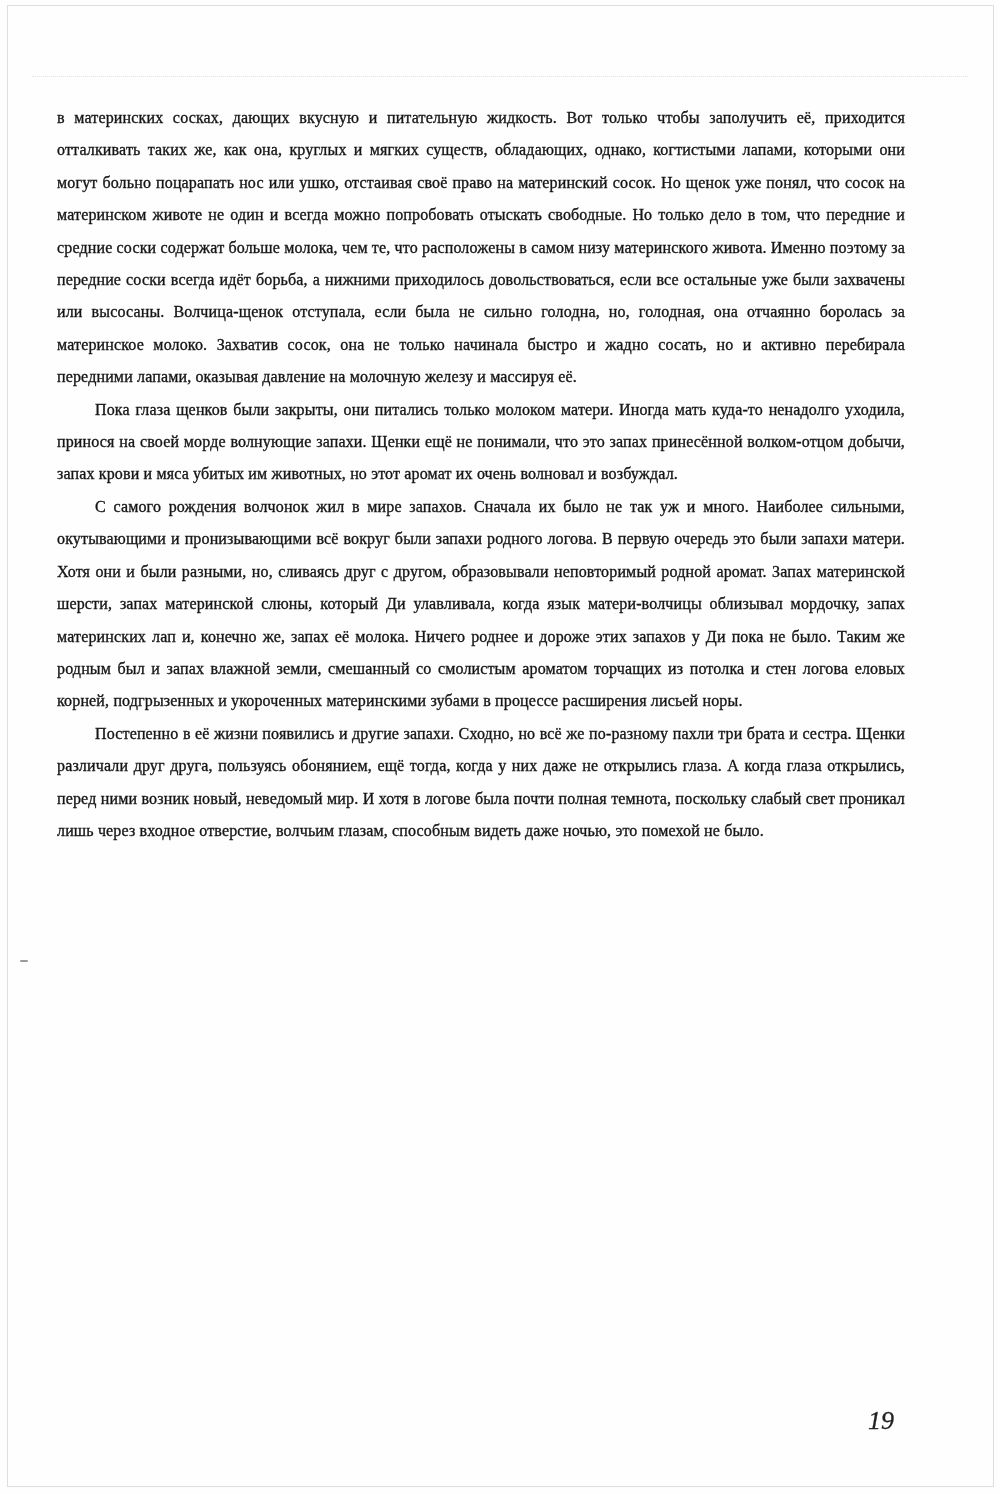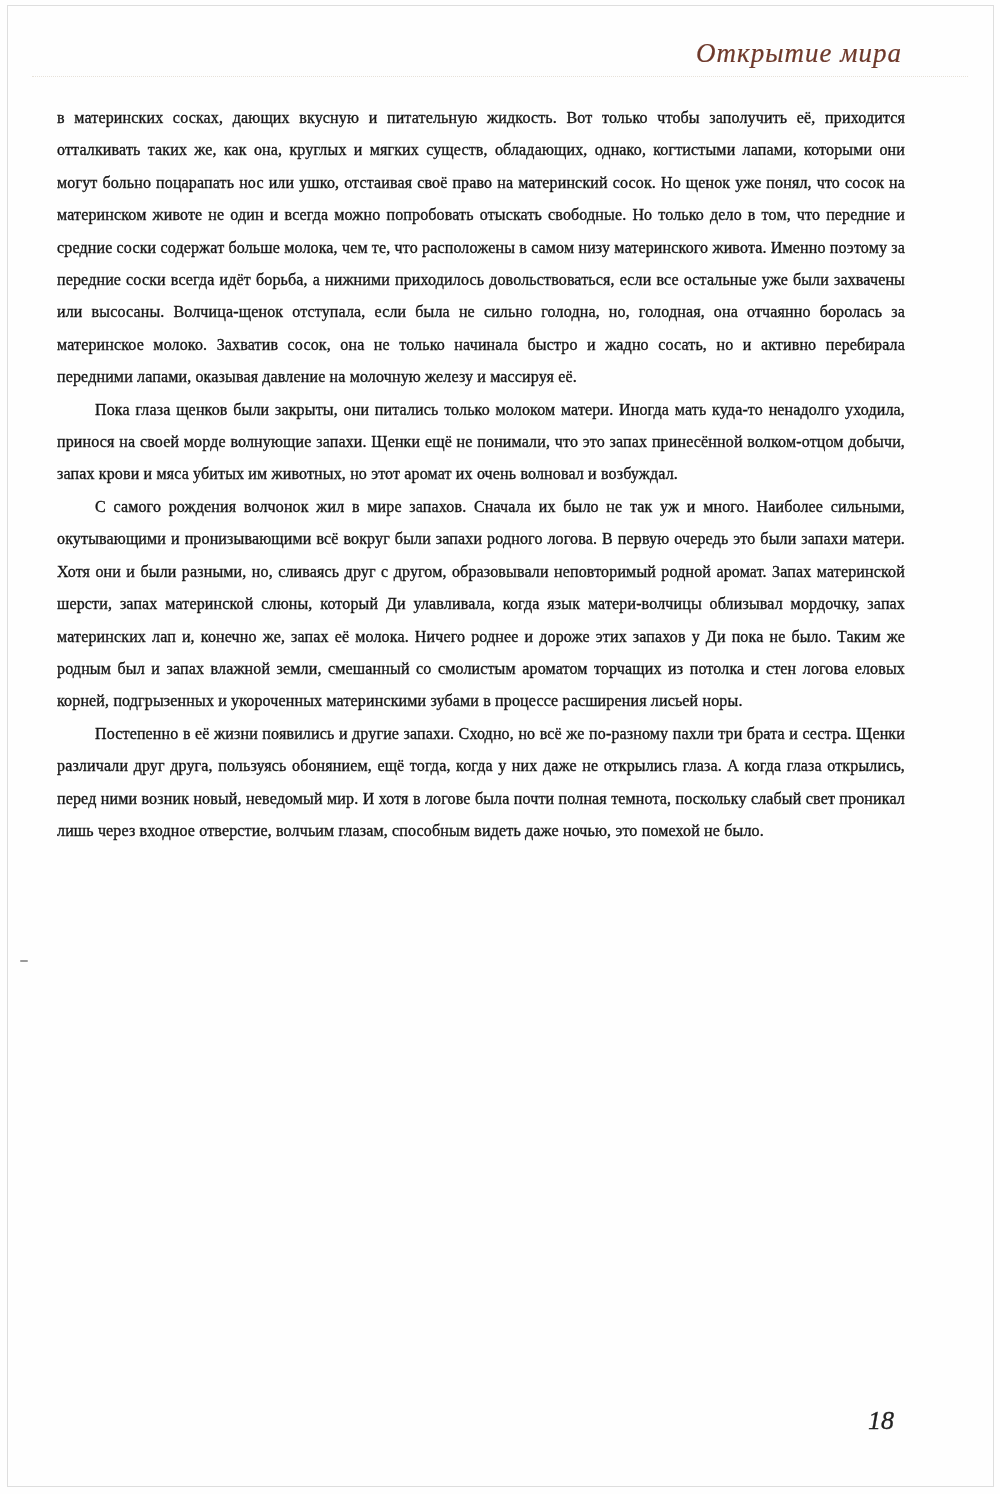--- a/index.html
+++ b/index.html
@@ -85,28 +85,27 @@
     -webkit-text-stroke: 0.3px #222222;
   }
 </style>
 </head>
 <body>
 
 <div class="page">
 
   <div class="page-frame"></div>
 
-  <div class="running-head">Открытие мира</div>
 
   <div class="head-rule"></div>
 
   <div class="text-block">
     <p class="no-indent">в материнских сосках, дающих вкусную и питательную жидкость. Вот только чтобы заполучить её, приходится отталкивать таких же, как она, круглых и мягких существ, обладающих, однако, когтистыми лапами, которыми они могут больно поцарапать нос или ушко, отстаивая своё право на материнский сосок. Но щенок уже понял, что сосок на материнском животе не один и всегда можно попробовать отыскать свободные. Но только дело в том, что передние и средние соски содержат больше молока, чем те, что расположены в самом низу материнского живота. Именно поэтому за передние соски всегда идёт борьба, а нижними приходилось довольствоваться, если все остальные уже были захвачены или высосаны. Волчица-щенок отступала, если была не сильно голодна, но, голодная, она отчаянно боролась за материнское молоко. Захватив сосок, она не только начинала быстро и жадно сосать, но и активно перебирала передними лапами, оказывая давление на молочную железу и массируя её.</p>
     <p>Пока глаза щенков были закрыты, они питались только молоком матери. Иногда мать куда-то ненадолго уходила, принося на своей морде волнующие запахи. Щенки ещё не понимали, что это запах принесённой волком-отцом добычи, запах крови и мяса убитых им животных, но этот аромат их очень волновал и возбуждал.</p>
     <p>С самого рождения волчонок жил в мире запахов. Сначала их было не так уж и много. Наиболее сильными, окутывающими и пронизывающими всё вокруг были запахи родного логова. В первую очередь это были запахи матери. Хотя они и были разными, но, сливаясь друг с другом, образовывали неповторимый родной аромат. Запах материнской шерсти, запах материнской слюны, который Ди улавливала, когда язык матери-волчицы облизывал мордочку, запах материнских лап и, конечно же, запах её молока. Ничего роднее и дороже этих запахов у Ди пока не было. Таким же родным был и запах влажной земли, смешанный со смолистым ароматом торчащих из потолка и стен логова еловых корней, подгрызенных и укороченных материнскими зубами в процессе расширения лисьей норы.</p>
     <p>Постепенно в её жизни появились и другие запахи. Сходно, но всё же по-разному пахли три брата и сестра. Щенки различали друг друга, пользуясь обонянием, ещё тогда, когда у них даже не открылись глаза. А когда глаза открылись, перед ними возник новый, неведомый мир. И хотя в логове была почти полная темнота, поскольку слабый свет проникал лишь через входное отверстие, волчьим глазам, способным видеть даже ночью, это помехой не было.</p>
   </div>
 
   <div class="artifact-dash"></div>
 
-  <div class="page-number">18</div>
+  <div class="page-number">19</div>
 
 </div>
 
 </body></html>

